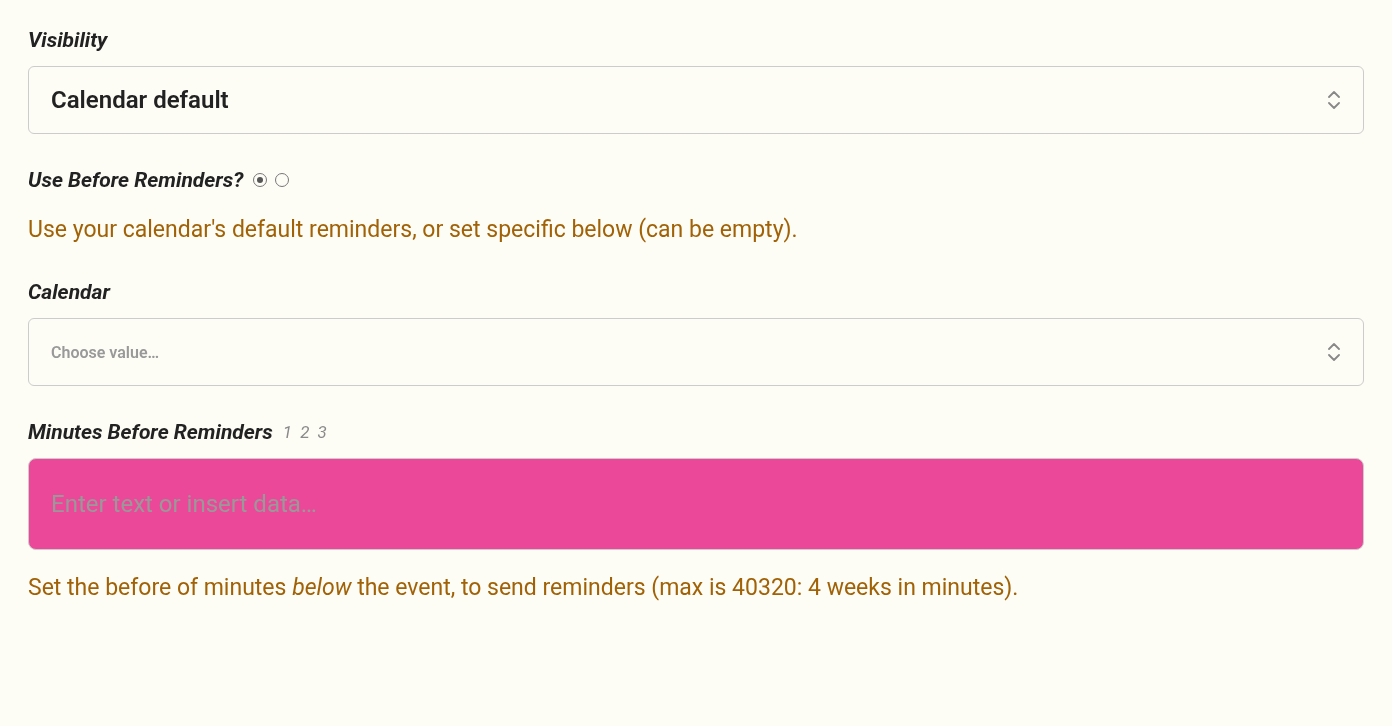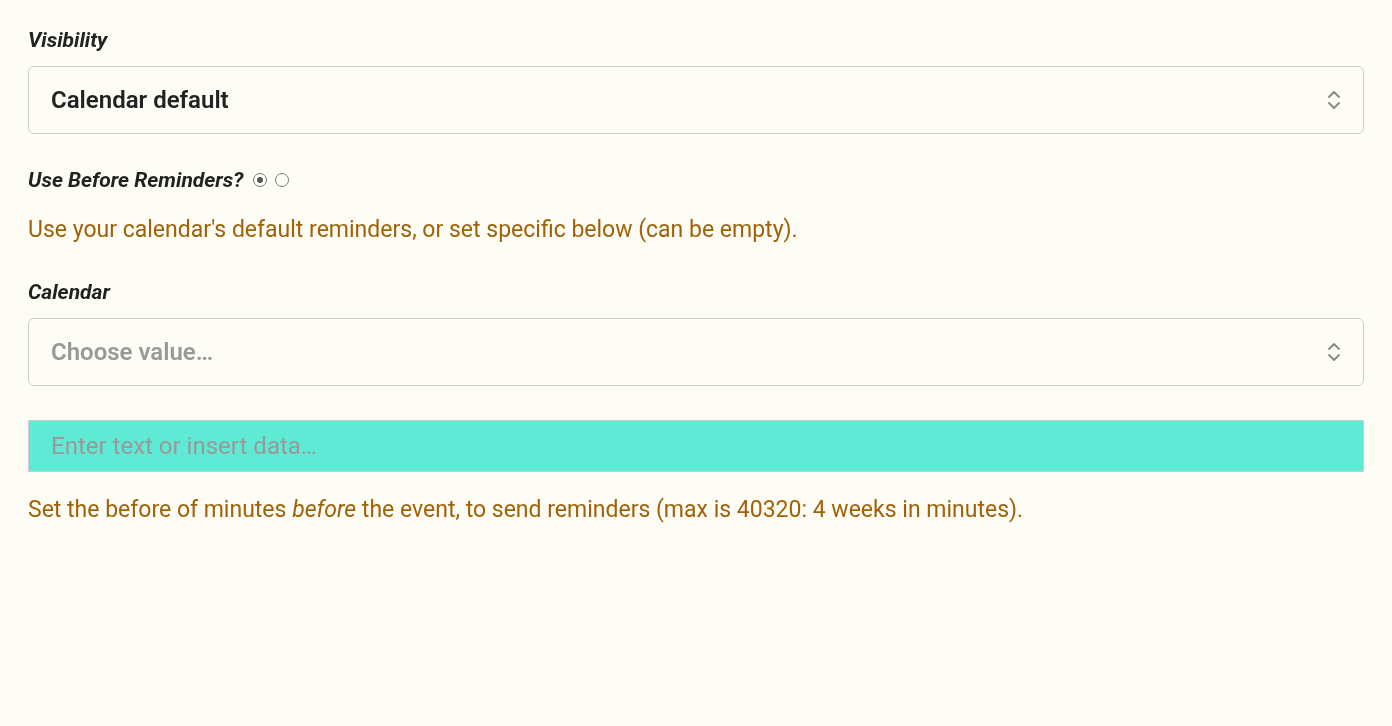--- a/index.html
+++ b/index.html
@@ -65,21 +65,21 @@
       justify-content: space-between;
       padding: 8px 22px;
       cursor: pointer;
     }
     .select-value {
       font-size: 24px;
       font-weight: 600;
       color: #222;
     }
     .select-placeholder {
-      font-size: 24px;
+      font-size: 16px;
       font-weight: 600;
       color: #999;
     }
     .chevrons {
       display: flex;
       flex-direction: column;
       gap: 2px;
       color: #888;
     }
     .chevrons svg {
@@ -91,24 +91,24 @@
       font-size: 23px;
       color: #a16207;
       margin-top: 22px;
       line-height: 1.4;
     }
     .help-text em {
       font-style: italic;
     }
     .text-input {
       width: 100%;
-      height: 52px;
+      height: 92px;
       border: 1px solid #ccc;
-      border-radius: 0;
-      background: #5eead4;
+      border-radius: 8px;
+      background: #ec4899;
       padding: 0 22px;
       font-size: 24px;
       font-weight: 400;
       color: #222;
       font-family: inherit;
     }
     .text-input::placeholder {
       color: #999;
       font-weight: 400;
     }
@@ -160,15 +160,19 @@
           <path d="M2 6 L7 1 L12 6" stroke="currentColor" stroke-width="1.8" fill="none" stroke-linecap="round" stroke-linejoin="round"></path>
         </svg>
       <svg viewBox="0 0 14 8">
           <path d="M2 2 L7 7 L12 2" stroke="currentColor" stroke-width="1.8" fill="none" stroke-linecap="round" stroke-linejoin="round"></path>
         </svg>
     </span>
   </div>
 </div>
 
 <div class="field-group">
+  <div class="field-label">
+    <span>Minutes Before Reminders</span>
+    <span class="label-suffix">1 2 3</span>
+  </div>
   <input type="text" class="text-input" placeholder="Enter text or insert data…" style="">
-  <div class="help-text"><span>Set the before of minutes </span><em>before</em><span> the event, to send reminders (max is 40320: 4 weeks in minutes).</span></div>
+  <div class="help-text"><span>Set the before of minutes </span><em>below</em><span> the event, to send reminders (max is 40320: 4 weeks in minutes).</span></div>
 </div>
 
 </body></html>

